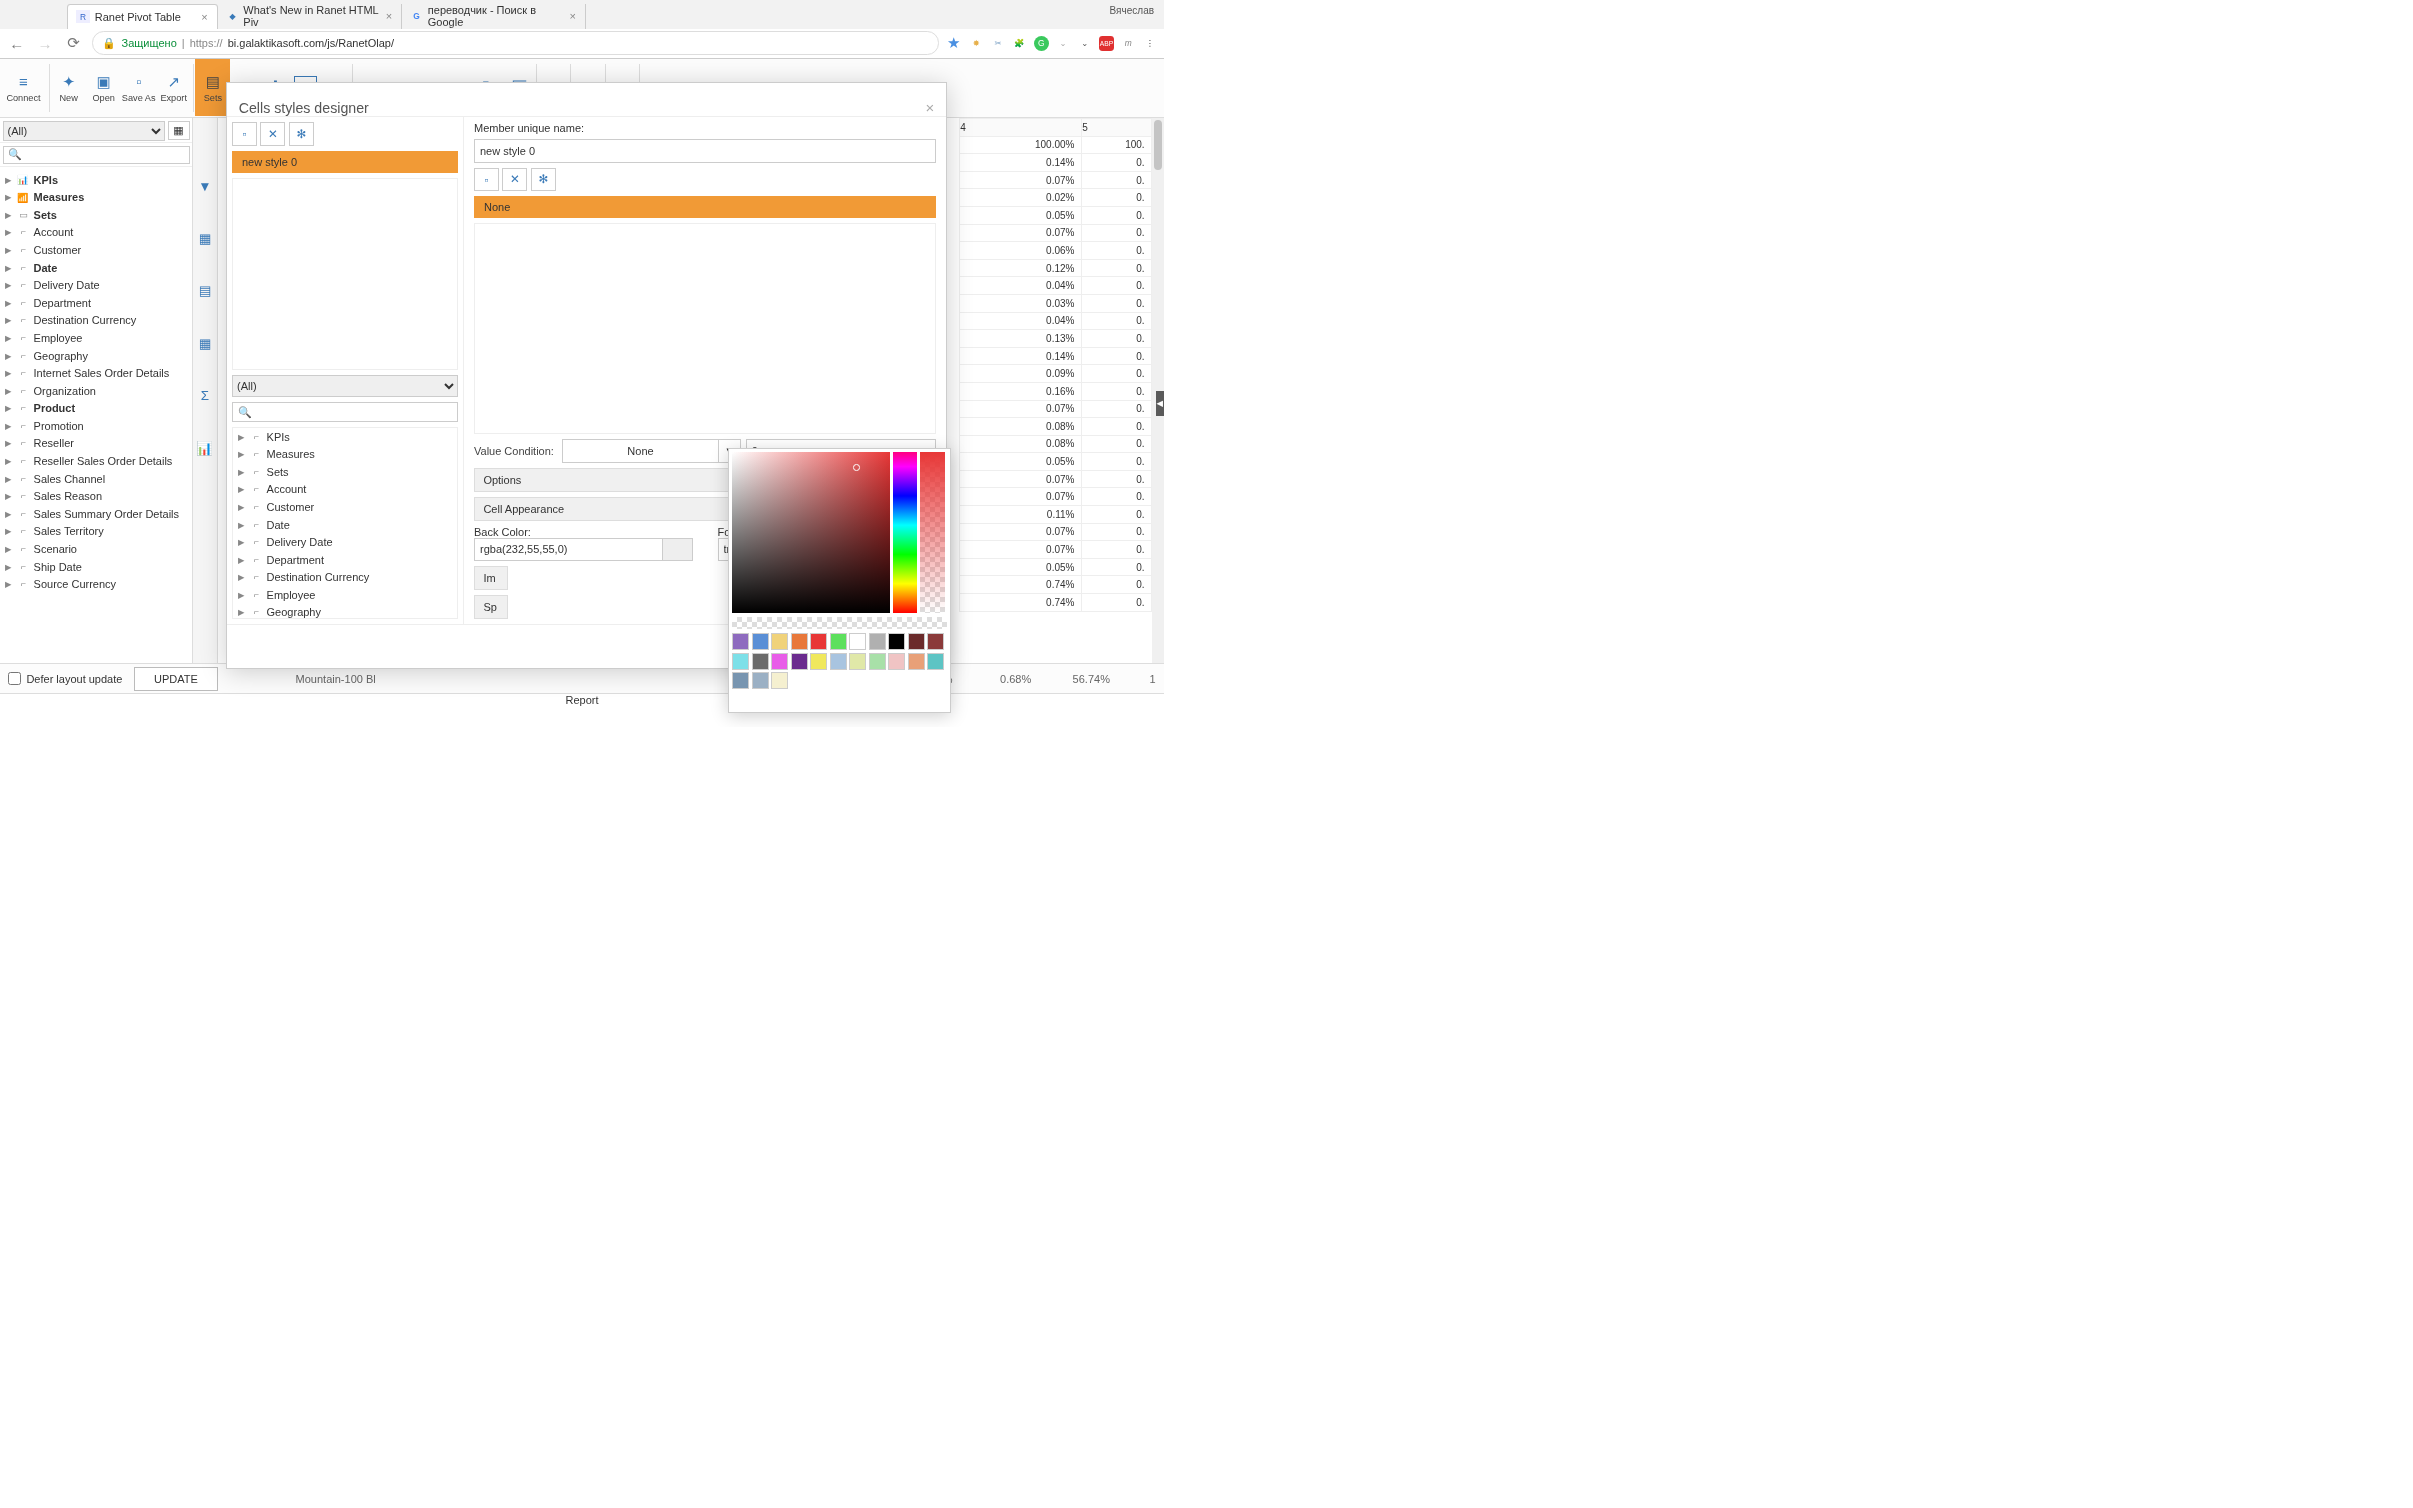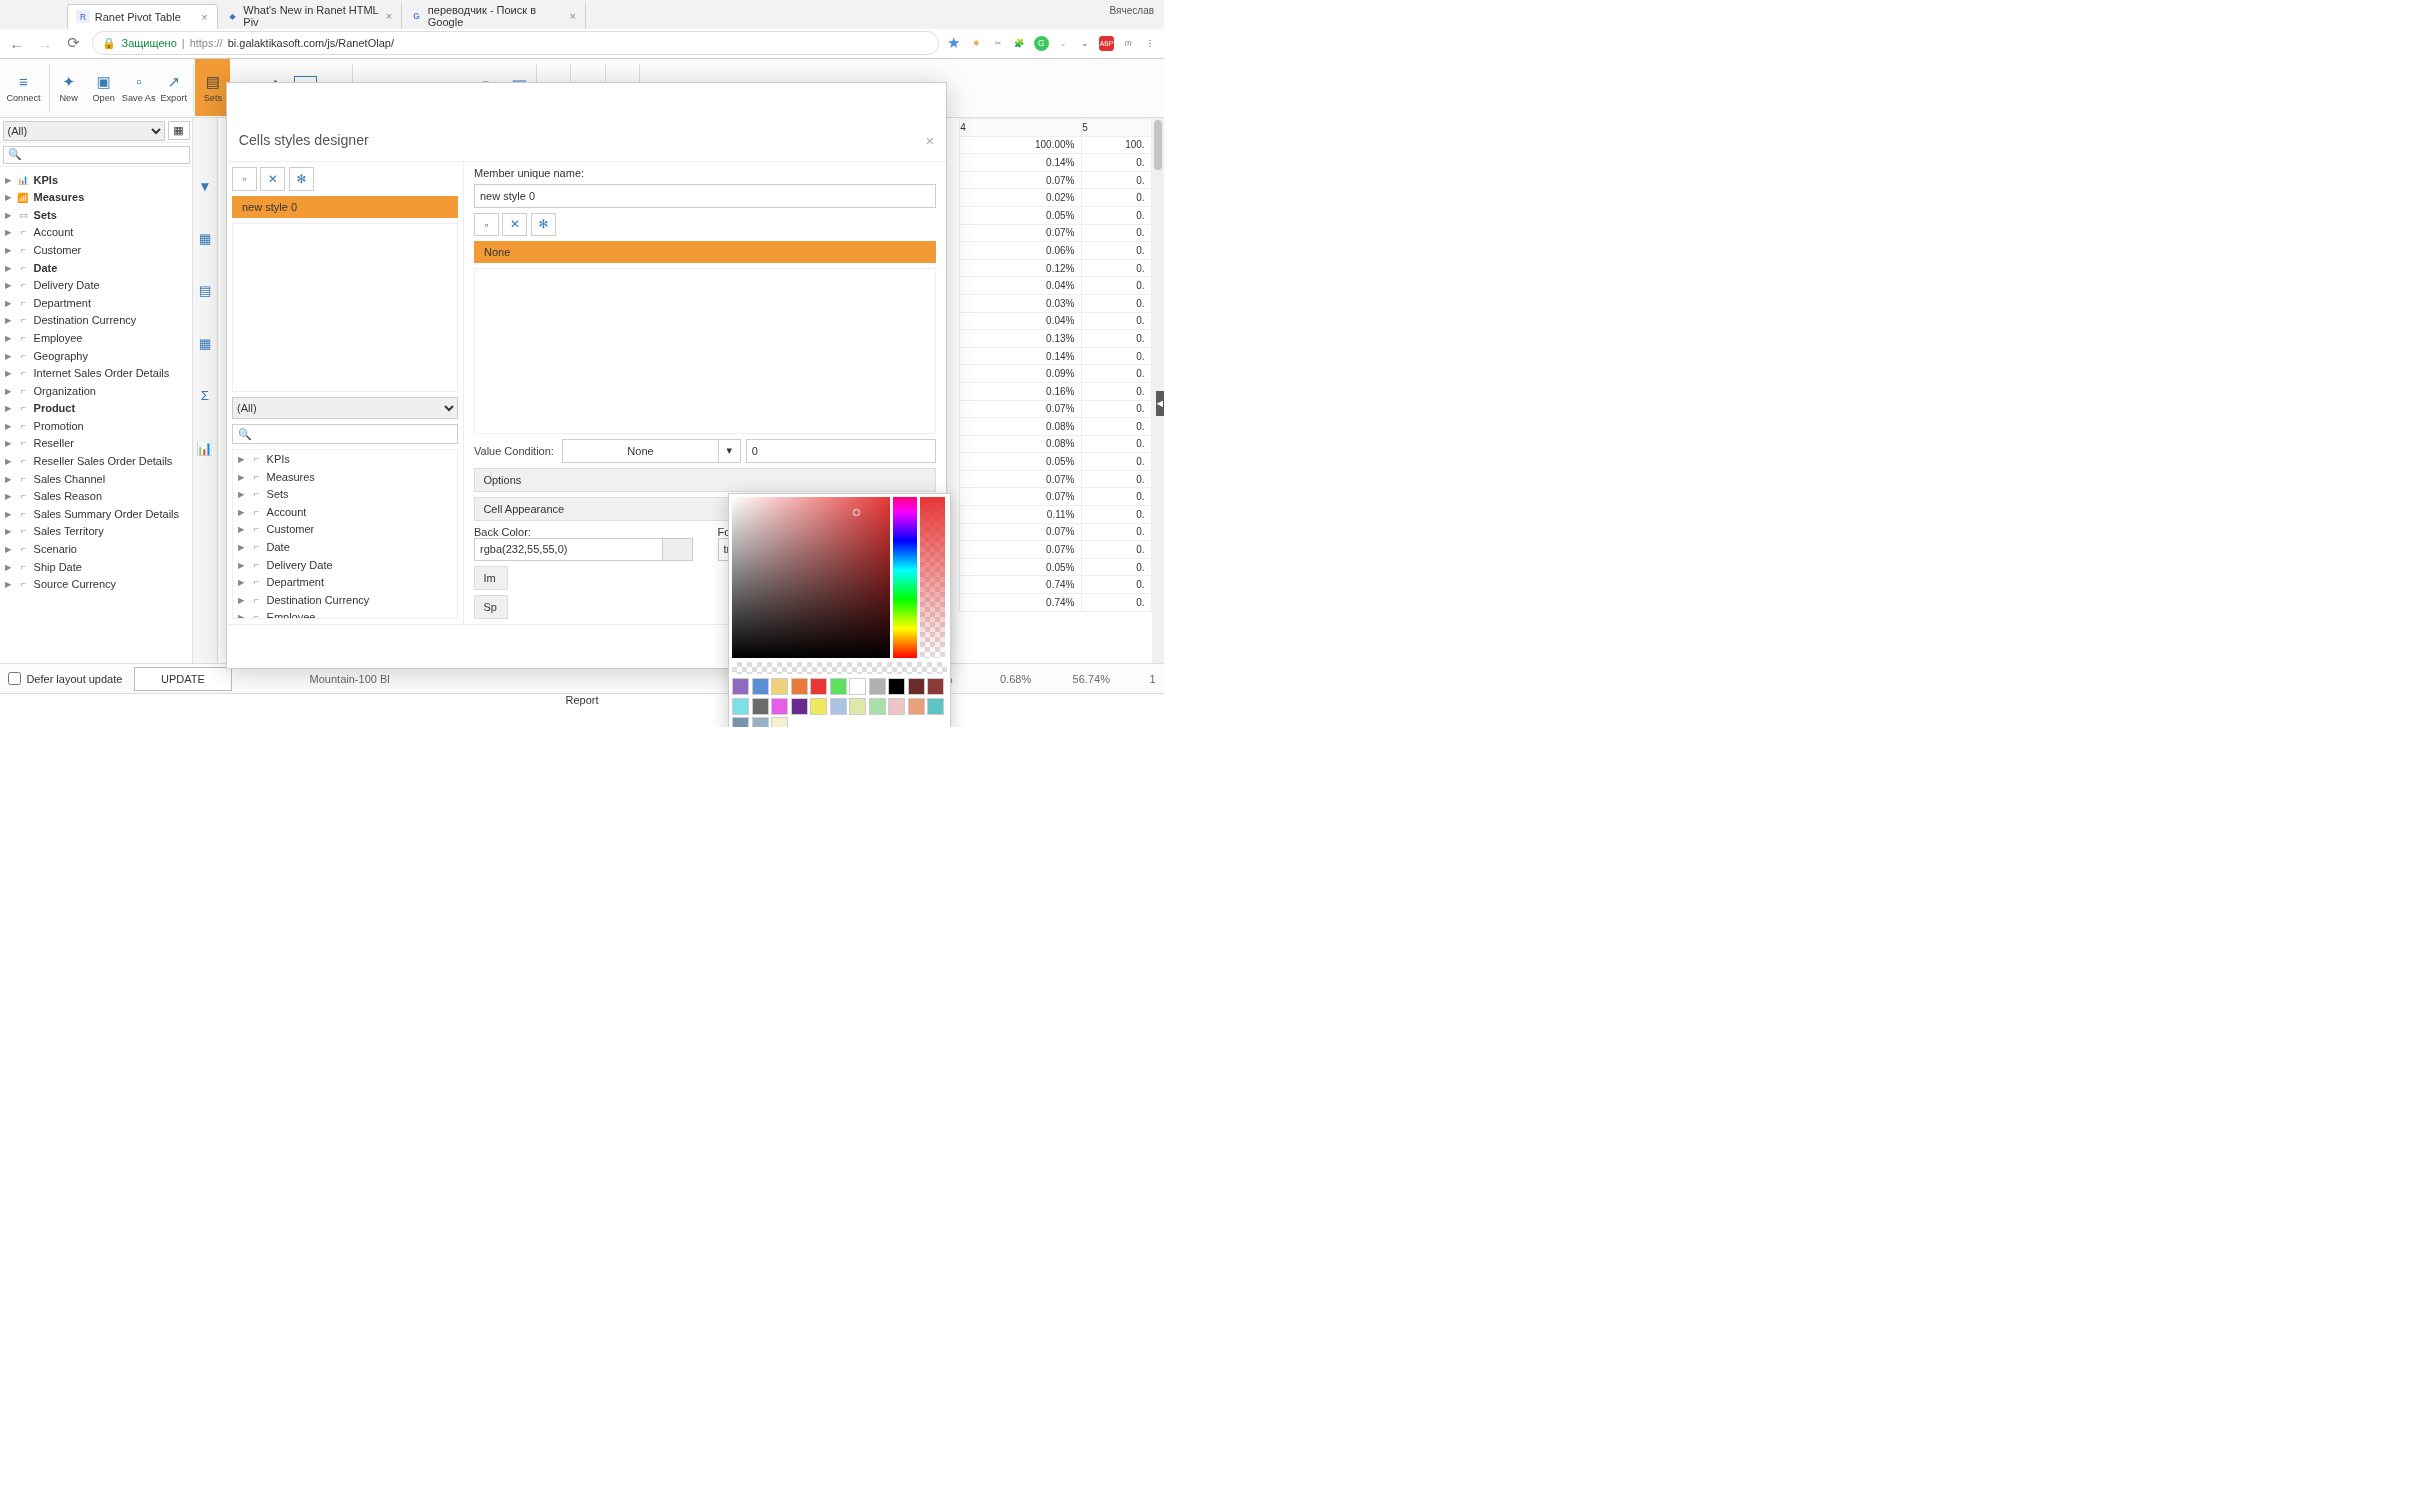--- a/index.html
+++ b/index.html
@@ -56,29 +56,29 @@
 .mid-strip { width:25px; background:#f5f5f5; border-right:0.8px solid #ddd; display:flex; flex-direction:column; align-items:center; gap:34px; padding-top:59px;}
 .strip-ico { width:18.4px; height:18.4px; display:flex; align-items:center; justify-content:center; font-size:13.4px; color:#3a7ab8; }
 
 .grid-area { flex:1; background:#fff; position:relative; }
 .grid-area table { border-collapse:collapse; width:100%; }
 .grid-area td { border:0.8px solid #eee; height:17.6px; text-align:right; padding-right:6.7px; font-size:10px; }
 
 
 .bottom-strip { height:30px; border-top:0.8px solid #ddd; background:#fcfcfc; display:flex; align-items:center; padding:0 8.4px; gap:11.7px;}
 .check { display:flex; align-items:center; gap:5px; }
-.update-btn { border:0.8px solid #bbb; padding:5px 26px; background:#fff; }
+.update-btn { border:0.8px solid #bbb; padding:5px 19px; background:#fff; }
 
 
 .status { position:absolute; bottom:0; left:0; right:0; height:34px; border-top:0.8px solid #ddd; display:flex; align-items:center; padding:0 10px; gap:34px; background:#fff;flex-direction:column; }
 .status .link { color:#4a7ec9; }
 
 
 .modal { position:absolute; top:82px; left:226px; width:721px; height:587px; background:#fff; border:0.8px solid #ccc; box-shadow:0 3.4px 25px rgba(0,0,0,.2); display:flex; flex-direction:column; z-index:50;}
-.modal-head { height:43px; display:flex; align-items:center; padding:0 11.7px; border-bottom:0.8px solid #eee;margin-top:36px; }
+.modal-head { height:34px; display:flex; align-items:flex-end; padding:0 11.7px; border-bottom:0.8px solid #eee; }
 .modal-head h3 { font-size:14.2px; font-weight:normal; color:#555; }
 .modal-x { margin-left:auto; color:#aaa; font-size:15px; }
 .modal-body { flex:1; display:flex; min-height:0;}
 .m-left { width:237px; border-right:0.8px solid #eee; display:flex; flex-direction:column; padding:5px; gap:5px;}
 .m-right { flex:1; padding:5px 10px; display:flex; flex-direction:column; gap:5px; position:relative;}
 .btn-row { display:flex; gap:3.4px; }
 .sq-btn { width:25px; height:23.5px; border:0.8px solid #ccc; display:flex; align-items:center; justify-content:center; color:#3a7ab8; font-size:11.7px;}
 .sel-bar { background:#f19a36; color:#fff; padding:3.4px 10px; height:22px; display:flex; align-items:center;}
 .empty-box { flex:1; border:0.8px solid #eee; }
 .m-left-filter select{width:100%;height:22px;border:0.8px solid #ccc;}

